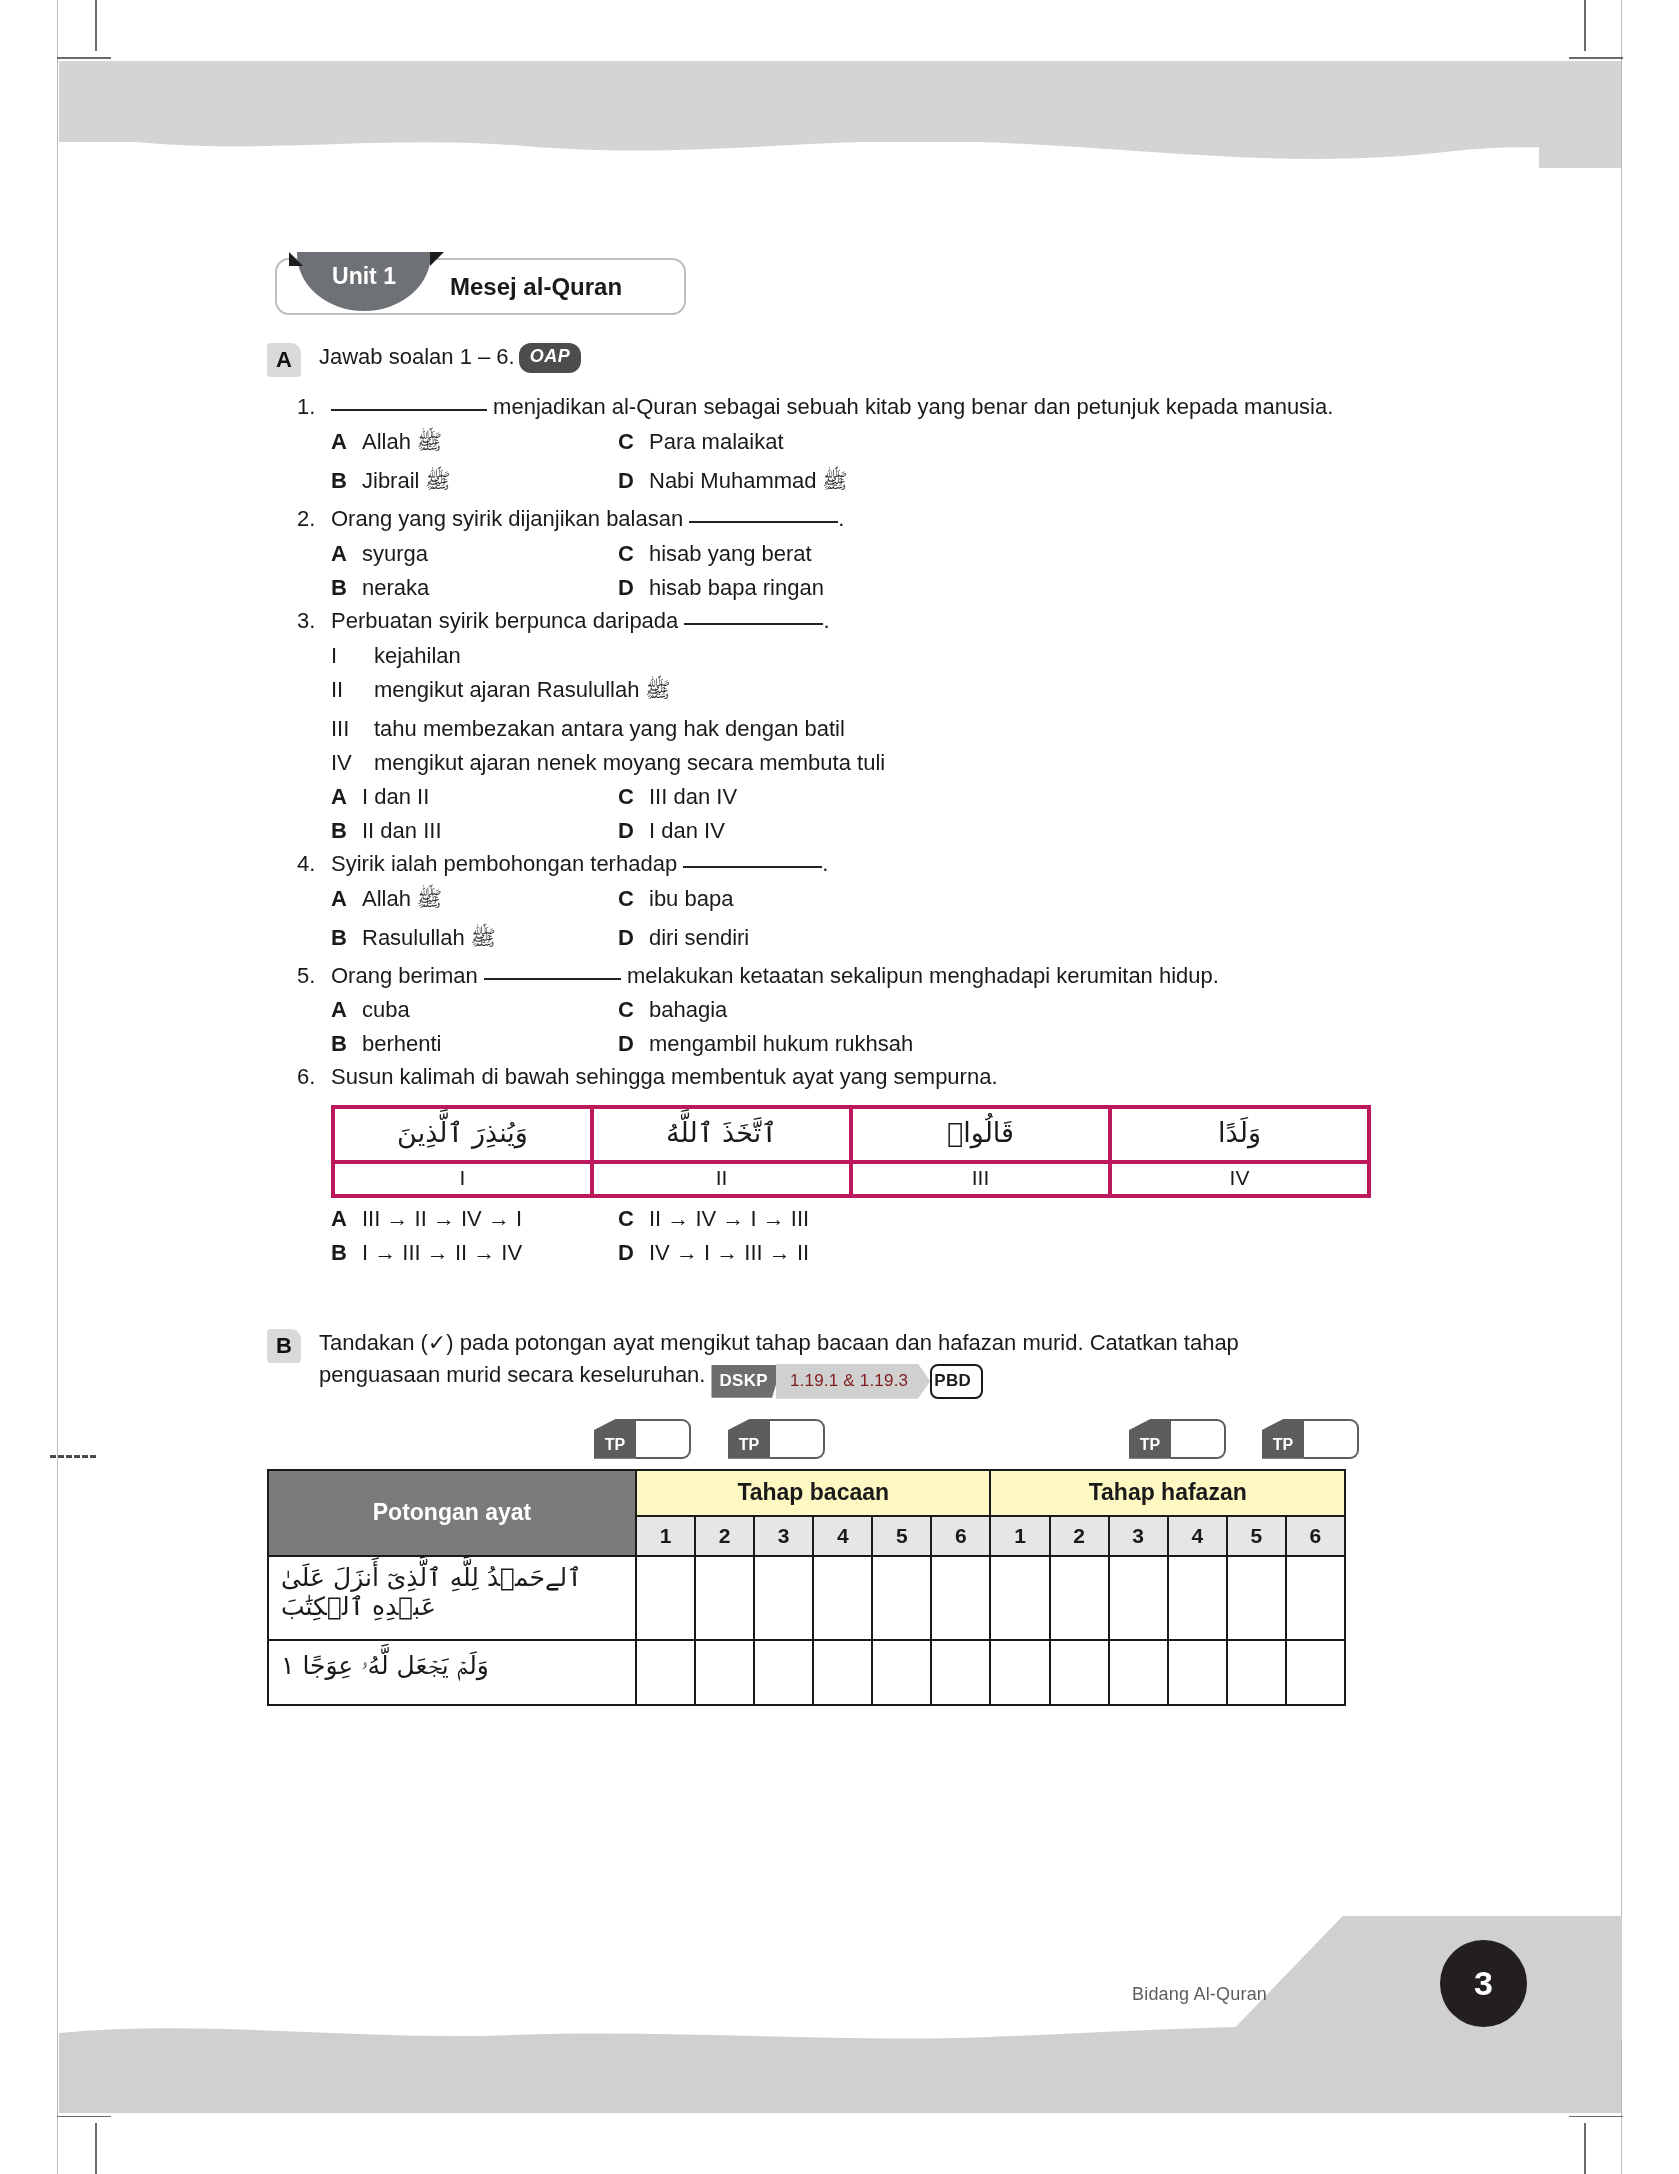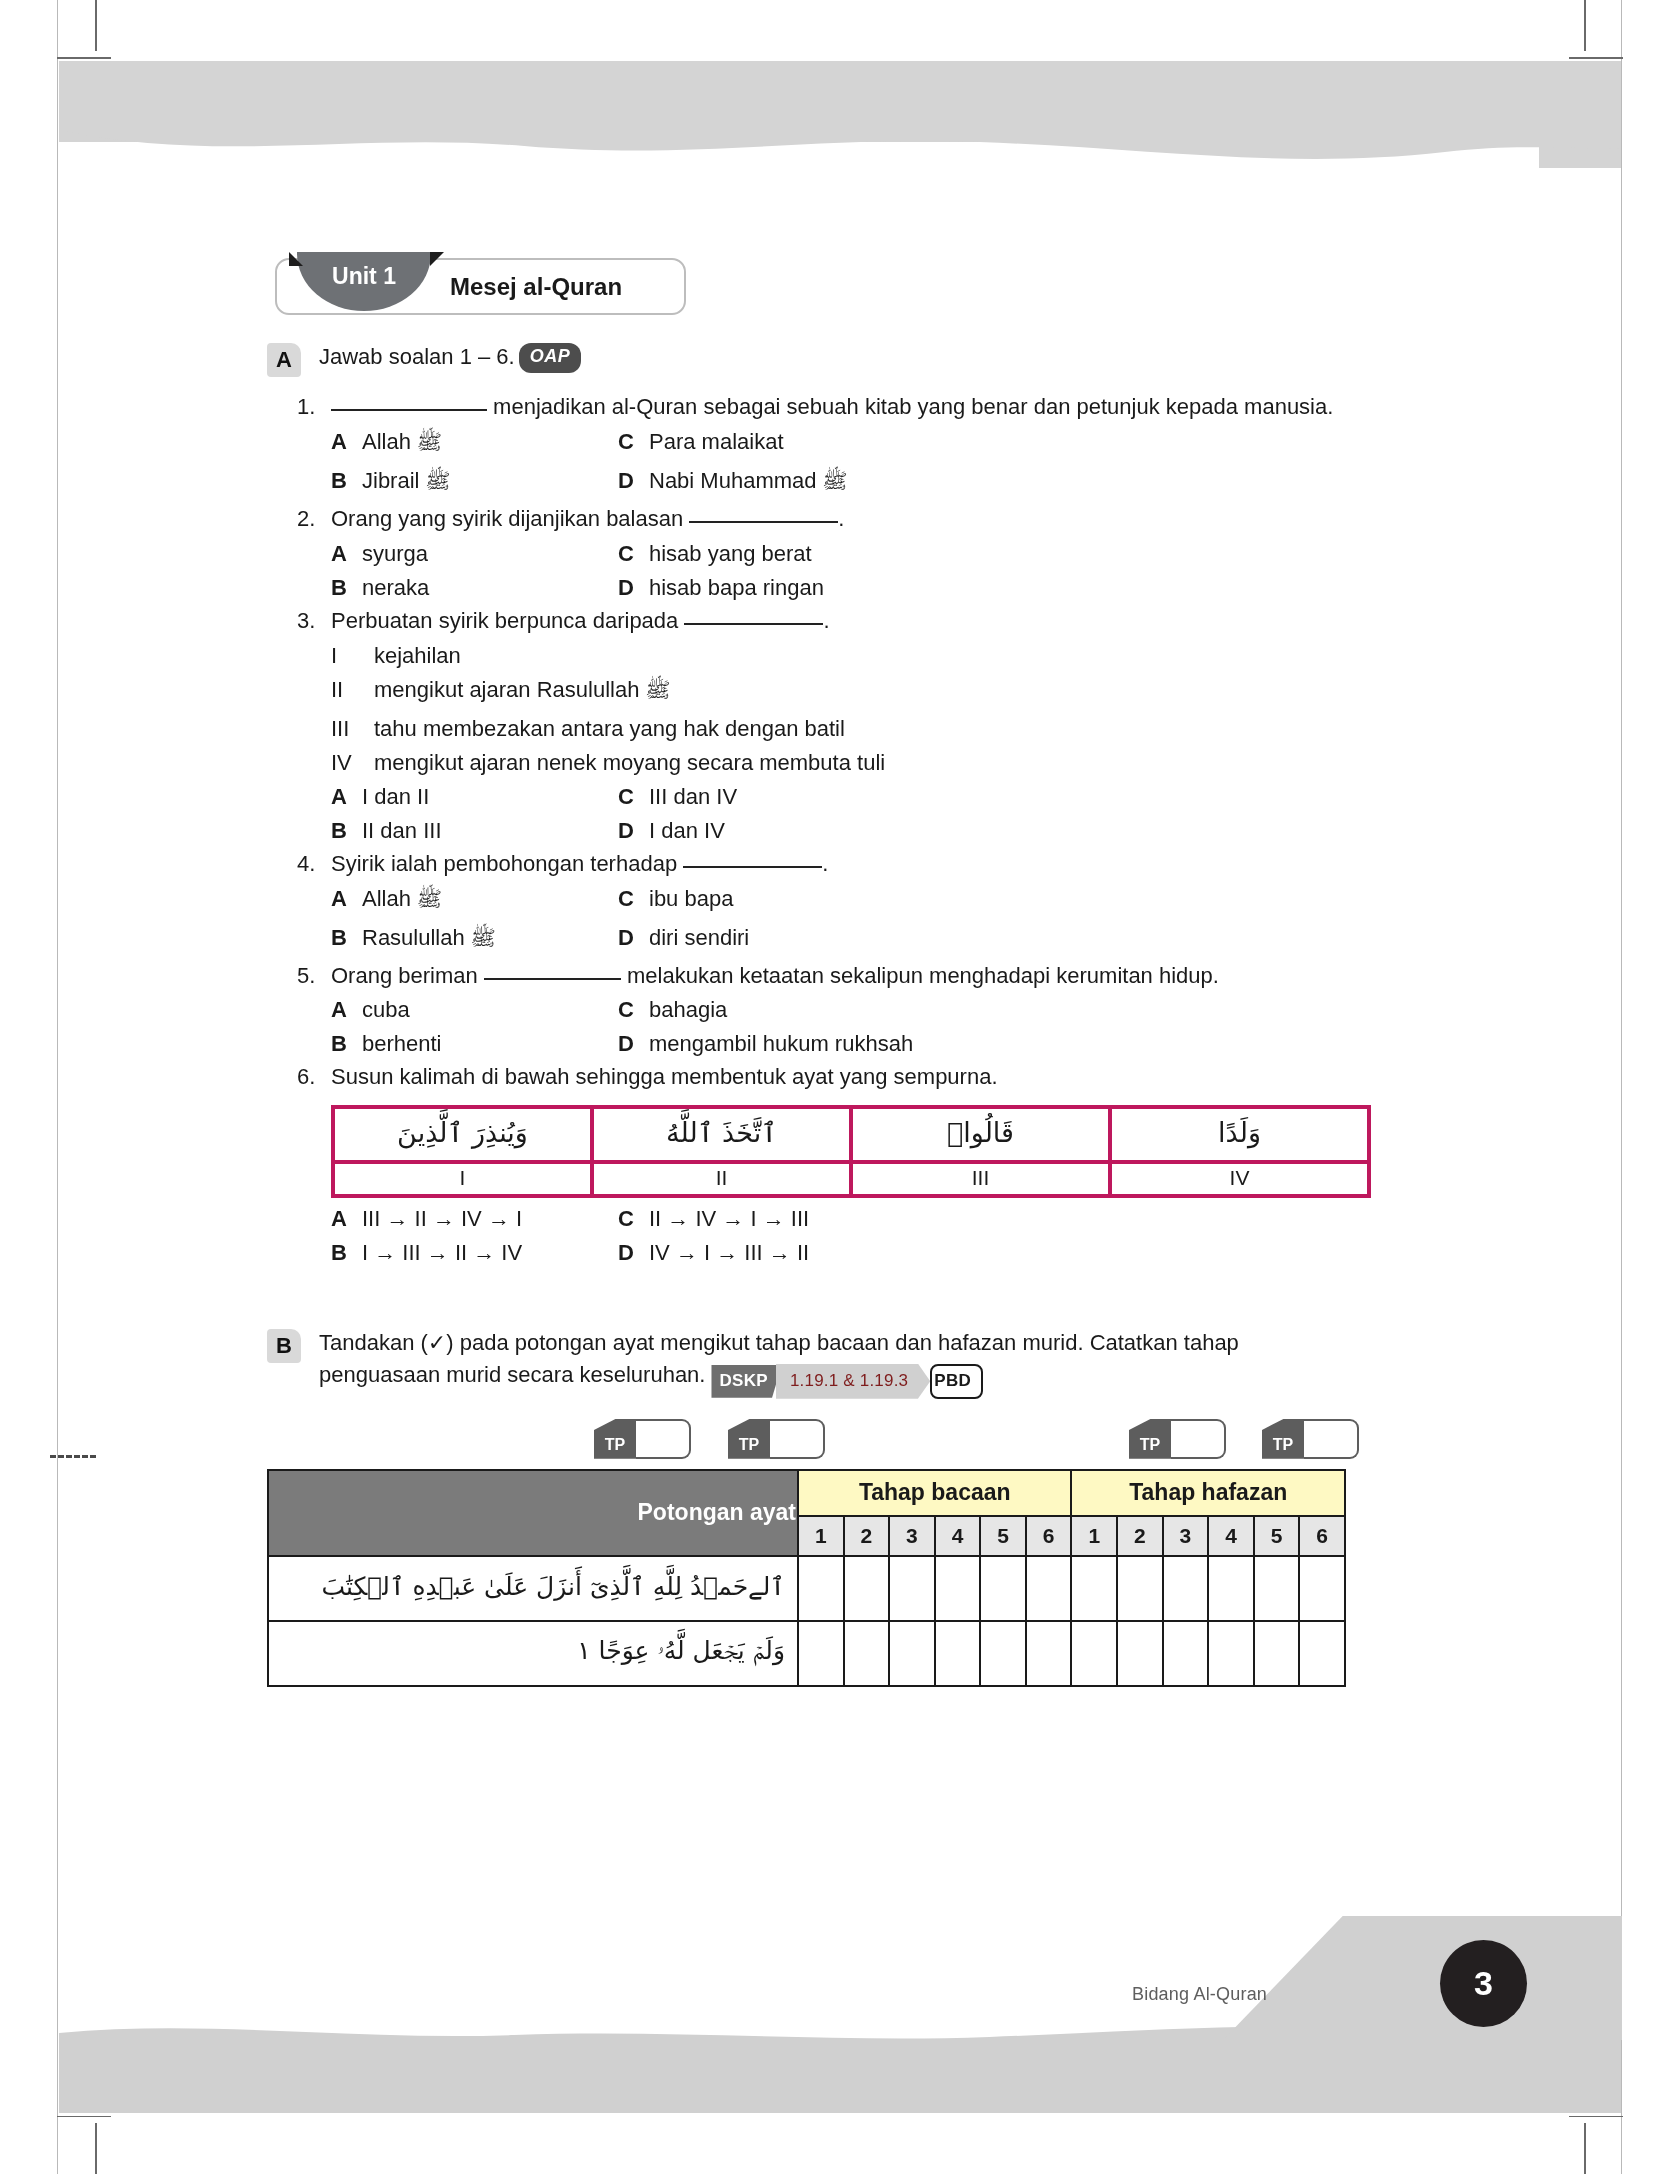--- a/index.html
+++ b/index.html
@@ -319,27 +319,27 @@
   .b-table {
     border-collapse: collapse;
     margin-top: 4px;
     table-layout: fixed;
     width: 1079px;
   }
   .b-table th, .b-table td {
     border: 2px solid #1a1a1a;
   }
   .th-potongan {
-    width: 530px;
+    width: 368px;
     background: #7b7b7b;
     color: #fff;
     font-size: 23px;
     font-weight: bold;
     height: 85px;
-    text-align: right;
+    text-align: center;
     vertical-align: middle;
   }
   .th-group {
     background: #fef9c3;
     color: #1a1a1a;
     font-size: 23px;
     font-weight: bold;
     height: 46px;
     text-align: center;
   }
@@ -347,26 +347,26 @@
     background: #e6e6e6;
     color: #1a1a1a;
     font-size: 21px;
     font-weight: bold;
     height: 40px;
     text-align: center;
     width: 52px;
   }
   .td-ayat {
     height: 65px;
-    text-align: right;
+    text-align: left;
     vertical-align: middle;
     font-family: "DejaVu Sans", sans-serif;
     font-size: 25px;
     direction: rtl;
-    padding: 6px 12px 10px 12px;
+    padding: 6px 12px 18px 12px;
   }
   .td-cell { height: 65px; background: #fff; }
 </style>
 </head>
 <body>
 
 <div class="page-frame"></div>
 <div class="crop-mark cm-tl-v"></div>
 <div class="crop-mark cm-tl-h"></div>
 <div class="crop-mark cm-tr-v"></div>

